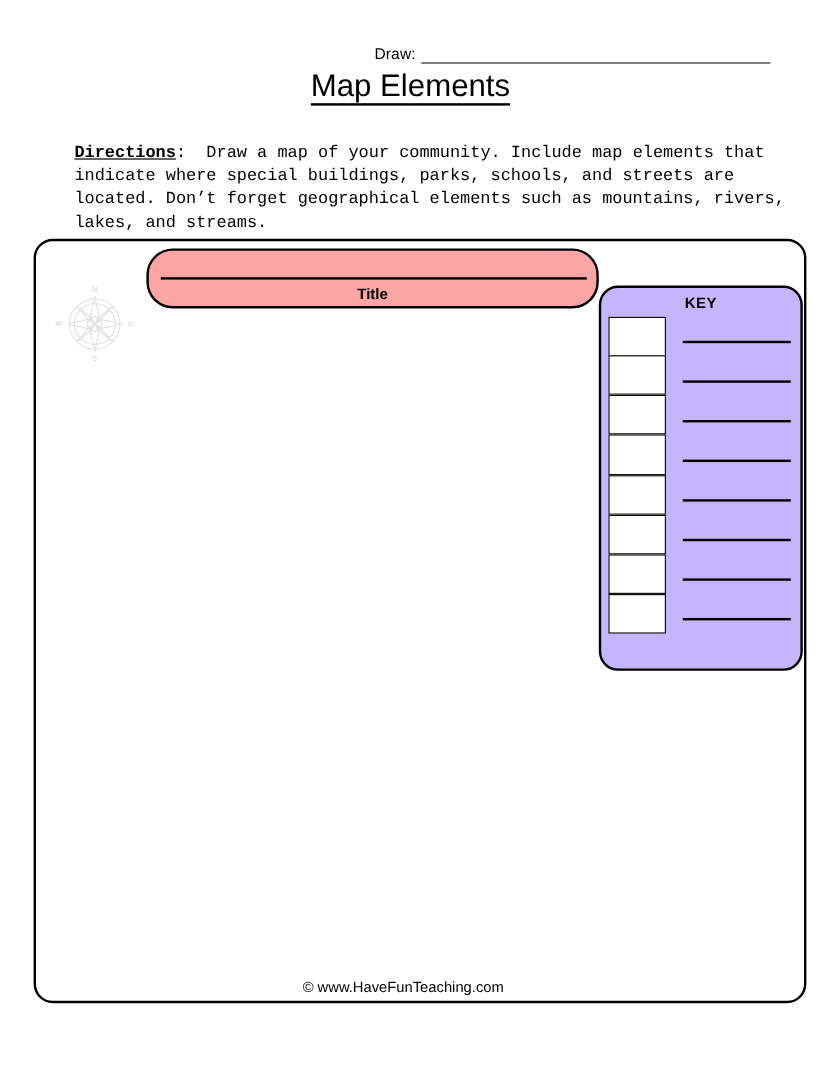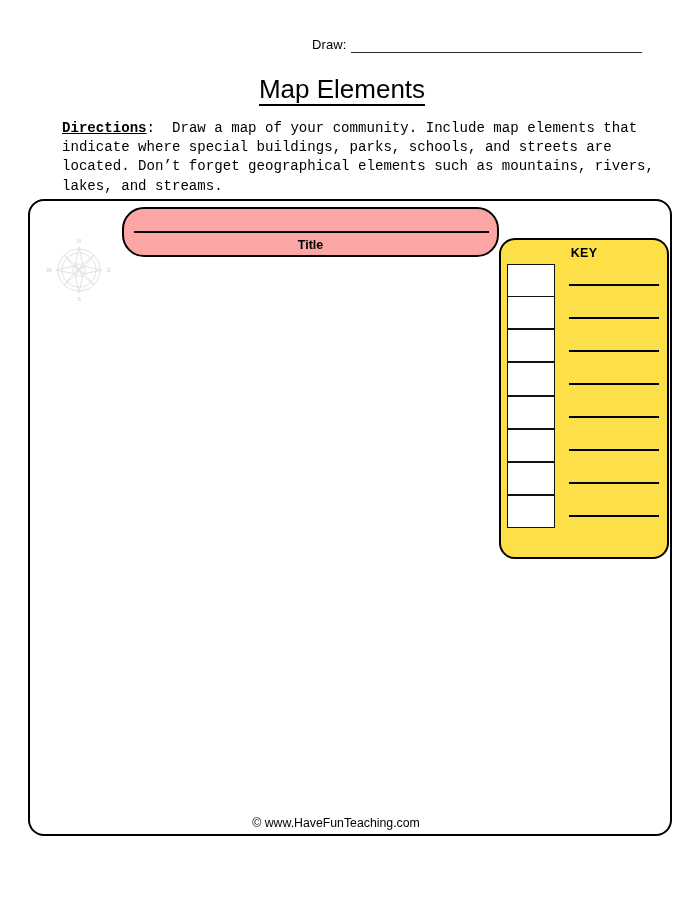--- a/index.html
+++ b/index.html
@@ -37,21 +37,21 @@
     flex: 1 1 auto;
     border-bottom: 1.6px solid #2b2b2b;
     height: 13px;
     margin-left: 5px;
   }
 
   
   #page-title {
     position: absolute;
     left: 0;
-    top: 74px;
+    top: 56px;
     width: 684px;
     text-align: center;
     font-size: 26px;
     font-weight: 400;
     line-height: 30px;
   }
   #page-title span {
     border-bottom: 2px solid #000;
     padding-bottom: 0px;
   }
@@ -130,21 +130,21 @@
   
   #key-box {
     position: absolute;
     left: 499px;
     top: 238px;
     width: 170px;
     height: 321px;
     border: 2.2px solid #000;
     border-radius: 16px;
     box-sizing: border-box;
-    background: #fde047;
+    background: #c4b5fd;
   }
   #key-caption {
     position: absolute;
     left: 0;
     top: 5px;
     width: 166px;
     text-align: center;
     font-size: 12.5px;
     font-weight: bold;
     line-height: 16px;

